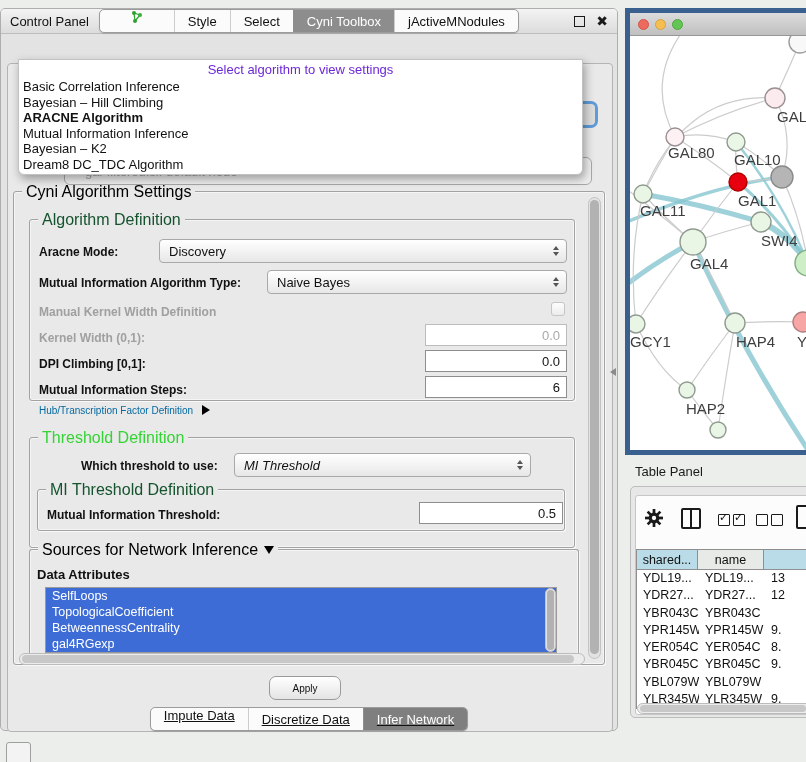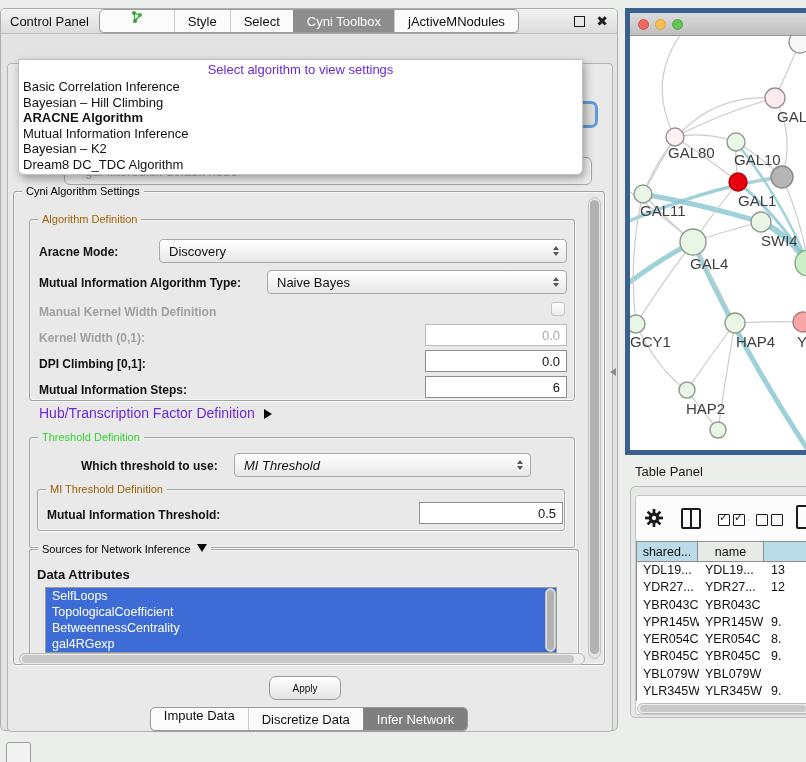--- a/index.html
+++ b/index.html
@@ -8,21 +8,21 @@
   
   .cp{position:absolute;left:0;top:8px;width:618px;height:723px;background:#e3e3e3;
       border:1px solid #aeaeae;border-radius:5px;box-sizing:border-box;}
   .cp-titlebar{position:absolute;left:0;top:0;right:0;height:24px;
       background:linear-gradient(#f3f3f3,#dcdcdc);border-bottom:1px solid #bdbdbd;
       border-radius:4px 4px 0 0;display:flex;align-items:center;padding:0 9px;font-size:13px;}
   .cp-float{width:9px;height:9px;border:1.5px solid #1a1a1a;margin-left:auto;margin-right:11px;}
   .cp-close{font-weight:bold;font-size:14px;line-height:14px;color:#1a1a1a;}
   .tabbar{position:absolute;left:0;right:0;display:flex;justify-content:center;}
   #top-tabs{top:30px;}
-  #bottom-tabs{top:698px;}
+  #bottom-tabs{top:698px;text-decoration:underline;}
   .tabgroup{display:flex;border:1px solid #9b9b9b;border-radius:5px;overflow:hidden;
       background:#fbfbfb;height:22px;font-size:13px;box-shadow:0 1px 1px rgba(0,0,0,.12);}
   .tab{display:flex;align-items:center;gap:5px;padding:0 13px;border-left:1px solid #cdcdcd;white-space:nowrap;}
   .tab:first-child{border-left:none;flex-direction:column;}
   .tab.selected{background:#8d8d8d;color:#fff;border-left-color:#8d8d8d;}
   #bottom-tabs .tab.selected{background:#7f7f7f;}
   .net-tab-icon svg{display:block;}
   .cp-body{position:absolute;left:6px;top:54px;width:606px;height:669px;background:#e9e9e9;
       border:1px solid #b4b4b4;border-radius:4px;box-sizing:border-box;}
   
@@ -33,23 +33,23 @@
       border-radius:7px;background:#dcdcdc;z-index:6;box-sizing:border-box;}
   
   .popup{position:absolute;left:17px;top:50px;width:563px;background:#fff;border:1px solid #c2c2c2;
       border-radius:0 0 6px 6px;box-shadow:2px 4px 10px rgba(0,0,0,.35);z-index:50;padding-bottom:2px;}
   .popup .ph{color:#6d28d9;text-align:center;font-size:13px;height:19px;line-height:19px;}
   .opt{font-size:13px;height:15.5px;line-height:15.5px;padding-left:4px;}
   .opt.bold{font-weight:bold;}
   
   .group{position:absolute;border:1px solid #a2a2a2;border-radius:3px;
       box-shadow:inset 0 0 0 1px rgba(255,255,255,.55),1px 1px 0 rgba(255,255,255,.7);box-sizing:border-box;}
-  .group>.legend{position:absolute;top:-8px;left:8px;background:#e9e9e9;padding:0 4px;font-size:11px;
+  .group>.legend{position:absolute;top:-8px;left:8px;background:#e9e9e9;padding:0 4px;font-size:16px;
       line-height:15px;color:#000;white-space:nowrap;}
-  .legend.blue{color:#a16207;}
+  .legend.blue{color:#14532d;}
   .legend.green{color:#33d433;}
   .flabel{position:absolute;font-size:12px;font-weight:bold;color:#111;white-space:nowrap;}
   .flabel.disabled{color:#a0a0a0;}
   .combo{position:absolute;background:linear-gradient(#ffffff,#e7e7e7);border:1px solid #a9a9a9;
       border-radius:4px;font-size:13px;display:flex;align-items:center;padding:0 24px 0 9px;
       box-sizing:border-box;height:24px;}
   .stepper{position:absolute;right:7px;top:50%;transform:translateY(-50%);display:flex;
       flex-direction:column;gap:2px;}
   .tri-up{width:0;height:0;border-left:3.5px solid transparent;border-right:3.5px solid transparent;
       border-bottom:4px solid #555;}
@@ -57,21 +57,21 @@
       border-top:4px solid #555;}
   .field{position:absolute;background:#fff;border:1px solid #8e8e8e;font-size:13px;height:22px;
       box-sizing:border-box;display:flex;align-items:center;justify-content:flex-end;padding:0 6px;}
   .field.disabled{color:#a9a9a9;border-color:#bcbcbc;}
   .cbox{position:absolute;width:14px;height:14px;border:1px solid #c6c6c6;border-radius:3px;
       background:linear-gradient(#fdfdfd,#ececec);box-sizing:border-box;}
   .tri-right{display:inline-block;width:0;height:0;border-top:5.5px solid transparent;
       border-bottom:5.5px solid transparent;border-left:8px solid #000;margin-left:9px;vertical-align:-1px;}
   .tri-dn-b{display:inline-block;width:0;height:0;border-left:5.5px solid transparent;
       border-right:5.5px solid transparent;border-top:8px solid #000;margin-left:6px;vertical-align:1px;}
-  .plain-label{position:absolute;font-size:14px;color:#6d28d9;white-space:nowrap;}
+  .plain-label{position:absolute;font-size:10px;color:#0369a1;white-space:nowrap;}
   
   .attr-list{position:absolute;left:44px;top:578px;width:512px;height:66px;background:#fff;
       border:1px solid #9a9a9a;overflow:hidden;box-sizing:border-box;}
   .src-item{height:16px;line-height:16px;font-size:12.5px;color:#fff;background:#3d6cd7;padding-left:6px;}
   
   .vscroll{position:absolute;background:#e2e2e2;border:1px solid #c3c3c3;border-radius:7px;box-sizing:border-box;}
   .vthumb{position:absolute;left:1px;right:1px;background:#b2b2b2;border-radius:6px;}
   .hscroll{position:absolute;background:#ececec;border:1px solid #bcbcbc;border-radius:7px;box-sizing:border-box;}
   .hthumb{position:absolute;top:1px;bottom:1px;background:#c8c8c8;border-radius:6px;}
   .apply-btn{position:absolute;left:268px;top:667px;width:70px;height:22px;
@@ -98,21 +98,21 @@
   .tbcols{position:absolute;left:50px;top:21px;width:16px;height:17px;border:2px solid #1a1a1a;
       border-radius:2px;box-sizing:content-box;}
   .tbcols::after{content:"";position:absolute;left:7px;top:0;bottom:0;width:2px;background:#1a1a1a;}
   .tbcheck{position:absolute;width:10px;height:10px;border:1.5px solid #1a1a1a;border-radius:1px;top:27px;}
   .tbcheck.checked::after{content:"✓";position:absolute;top:-4px;left:0px;font-size:11px;font-weight:bold;}
   .tbpage{position:absolute;left:165px;top:18px;width:14px;height:20px;border:2px solid #1a1a1a;
       border-radius:2px 7px 2px 2px;}
   .tbl{position:absolute;left:5px;top:54px;width:200px;font-size:12.5px;}
   .thead{display:flex;}
   .hcell{height:21px;line-height:21px;text-align:center;border:1px solid #8f8f8f;border-left:none;
-      box-sizing:border-box;overflow:hidden;}
+      box-sizing:border-box;overflow:hidden;margin-top:8px;}
   .hcell:first-child{border-left:1px solid #8f8f8f;}
   .hcell.blue{background:#b9dce8;}
   .hcell.gray{background:#e7eae6;}
   .tbody{height:139px;overflow:hidden;background:#fff;border-left:1px solid #8f8f8f;}
   .trow{display:flex;height:17.25px;line-height:17.25px;}
   .tcell{padding-left:6px;box-sizing:border-box;overflow:hidden;white-space:nowrap;}
   .c0{width:62px;}.c1{width:66px;}.c2{width:60px;}
   
   .mini{position:absolute;left:6px;top:742px;width:23px;height:24px;border:1.5px solid #9f9f9f;
       border-radius:3px;background:#f3f3f3;}

